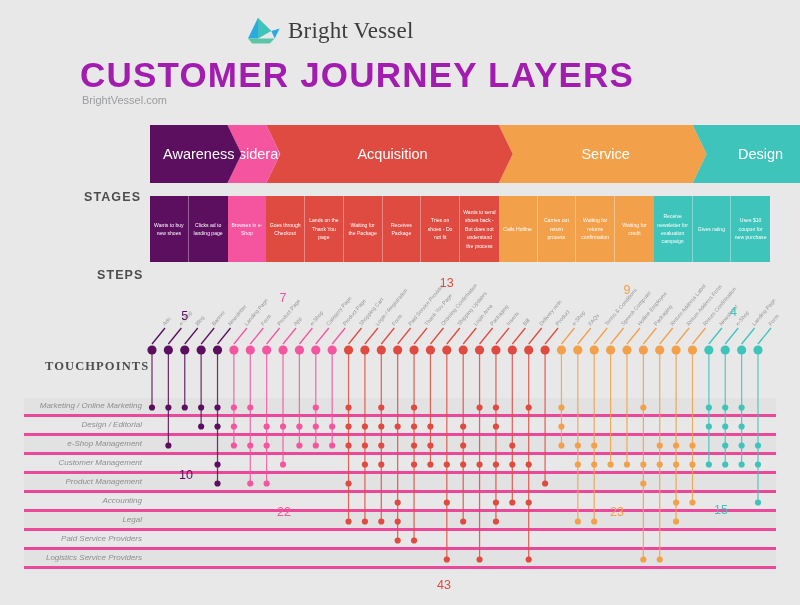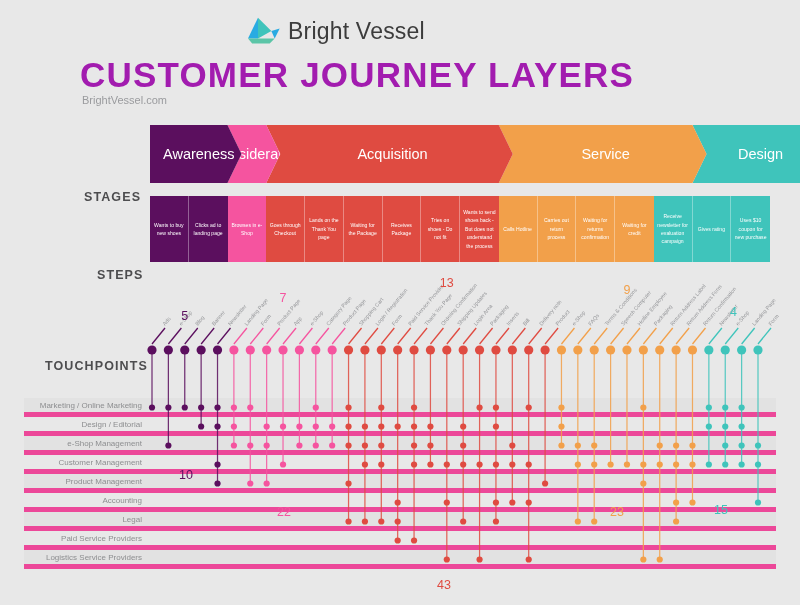--- a/index.html
+++ b/index.html
@@ -9,35 +9,35 @@
     font-family:"Liberation Sans","DejaVu Sans",sans-serif;
     overflow:hidden;
     position:relative;
     color:#6d6e71;
   }
   #root{position:relative;width:800px;height:605px;}
 
   
   .logo-wrap{position:absolute;left:246px;top:16px;display:flex;align-items:center;gap:8px;}
   .logo-mark{width:34px;height:30px;}
-  .logo-text{font-size:23px;color:#3c3c3c;letter-spacing:.2px;font-family:Liberation Sans, sans-serif;}
+  .logo-text{font-size:23px;color:#3c3c3c;letter-spacing:.2px;font-family:Liberation Serif, serif;}
   .title{
     position:absolute;left:80px;top:55px;
     font-size:35px;font-weight:bold;color:#a21caf;
     letter-spacing:1.2px;font-family:"Liberation Sans",sans-serif;
   }
   .subtitle{position:absolute;left:82px;top:94px;font-size:11px;color:#9a9b9e;}
 
   
   .row-label{
     position:absolute;font-weight:bold;font-size:12.5px;color:#4d4d4f;letter-spacing:1.1px;margin-top:44px;
   }
   #lbl-stages{left:84px;top:146px;}
   #lbl-steps{left:97px;top:224px;}
-  #lbl-touch{left:45px;top:315px;}
+  #lbl-touch{left:45px;top:315px;font-family:Liberation Serif, serif;}
   #lbl-depts{left:38px;top:389px;}
 
   
   #stages{position:absolute;left:150px;top:125px;width:620px;height:58px;}
   .stage{
     position:absolute;top:0;height:58px;
     display:flex;align-items:center;justify-content:center;
     color:#ffffff;font-size:14.5px;
     box-sizing:border-box;
   }
@@ -55,22 +55,23 @@
   }
   .step.last-of-stage{border-right:none;}
 
   
   #plot{position:absolute;left:0;top:0;width:800px;height:605px;pointer-events:none;}
 
   
   #dept-rows{position:absolute;left:24px;top:398px;width:752px;}
   .dept-row{
     position:relative;height:19px;
-    border-bottom:5px solid #ec4899;
+    border-bottom:3px solid #ec4899;
     box-sizing:border-box;
+    font-style:italic;
   }
   .dept-row.alt{background:#e2e2e2;}
   .dept-name{
     position:absolute;right:634px;top:3px;white-space:nowrap;
     font-size:8px;color:#8d8e90;text-align:right;
   }
 </style>
 </head>
 <body>
 

